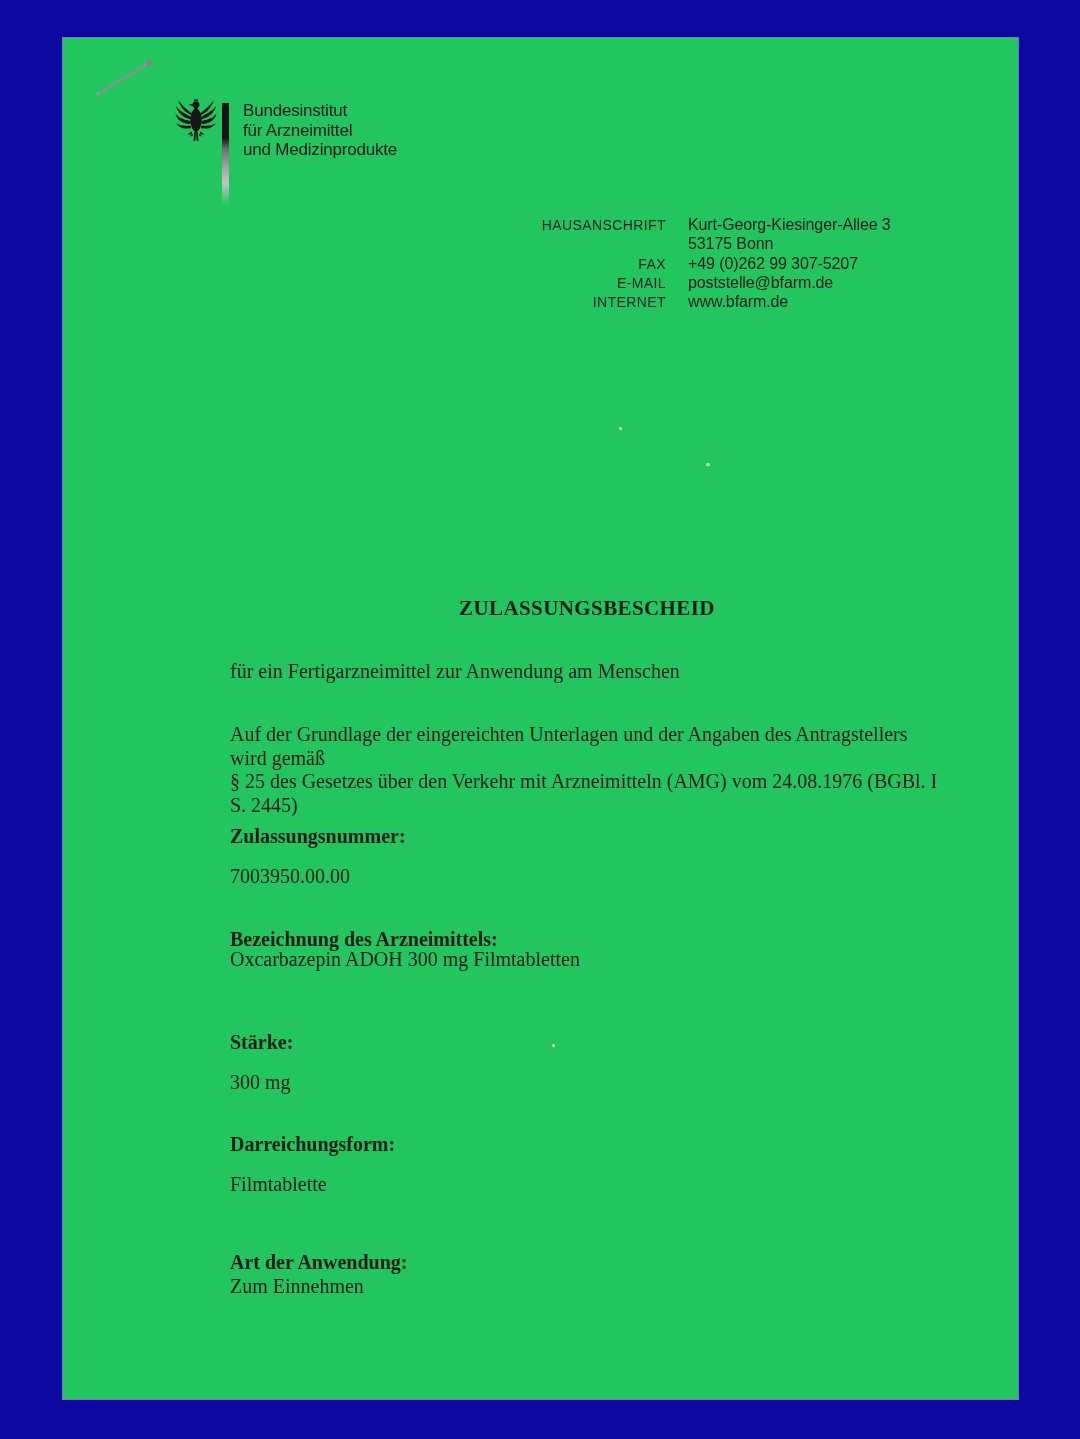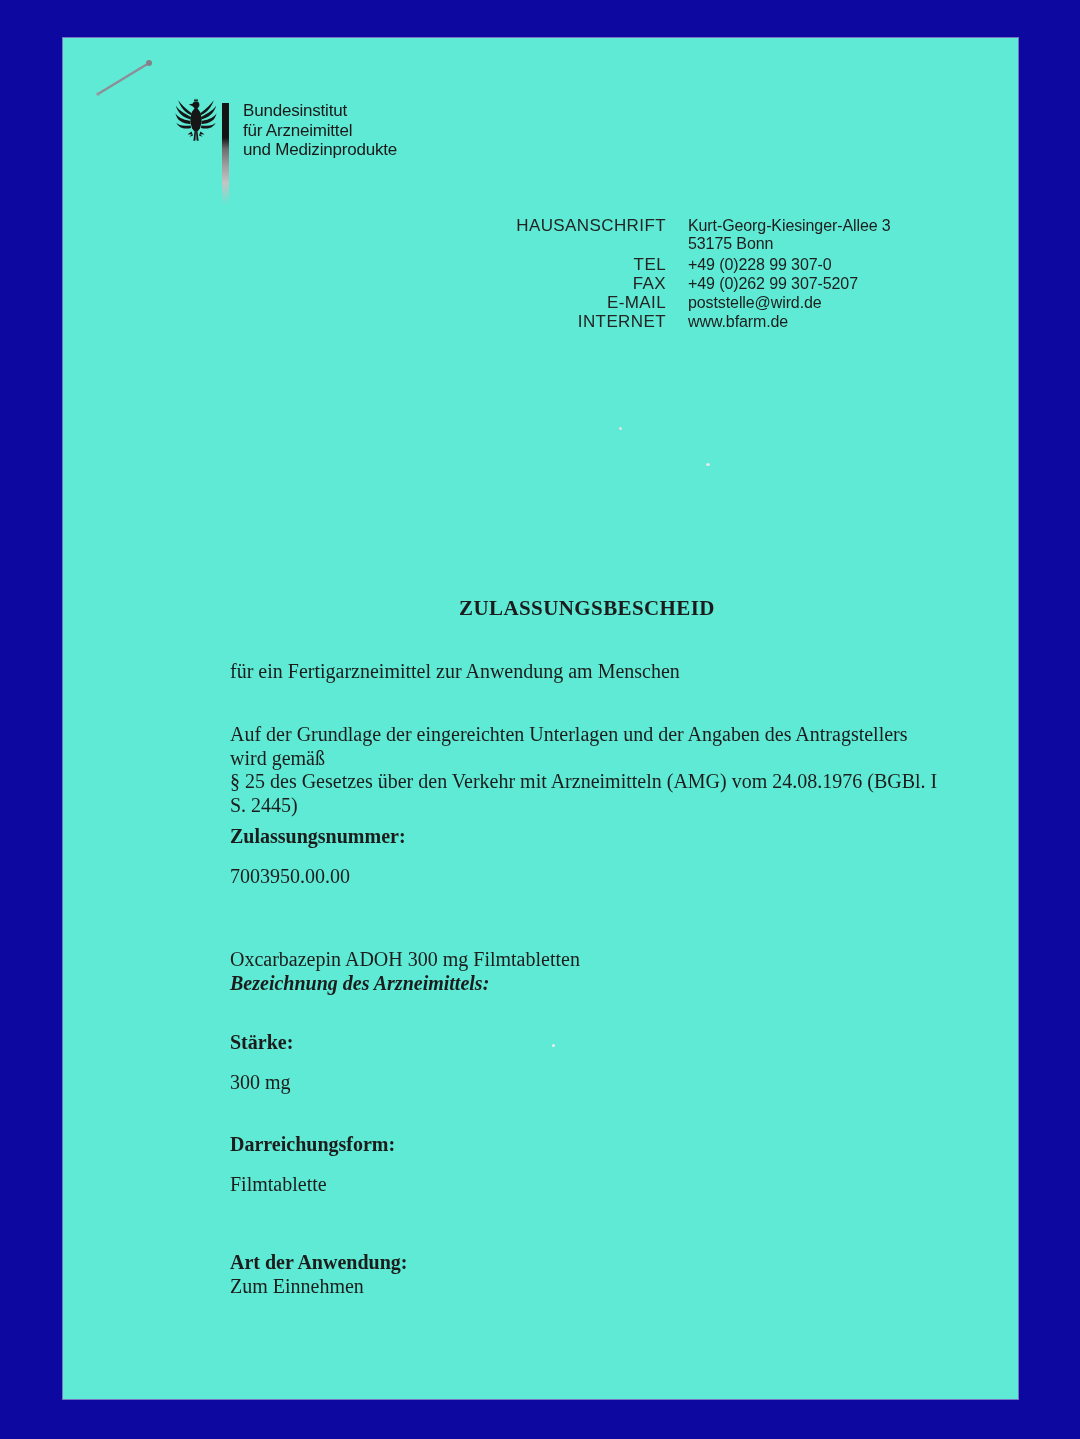--- a/index.html
+++ b/index.html
@@ -15,21 +15,21 @@
     width: 1080px;
     height: 1439px;
     background: #0d08a0;
   }
   .page {
     position: absolute;
     left: 63px;
     top: 38px;
     width: 955px;
     height: 1361px;
-    background: #5eead4;
+    background: #22c55e;
     box-shadow: 0 0 0 1px rgba(205,205,225,0.55);
   }
   
   .staple-svg { position: absolute; left: 25px; top: 15px; }
   .speck {
     position: absolute;
     width: 3px; height: 3px;
     border-radius: 50%;
     background: #e3e3e6;
   }
@@ -63,21 +63,21 @@
   }
   .contact-row {
     display: flex;
     align-items: baseline;
     height: 19.3px;
   }
   .contact-label {
     width: 263px;
     text-align: right;
     padding-right: 22px;
-    font-size: 17px;
+    font-size: 14px;
     letter-spacing: 0.4px;
     color: #242424;
   }
   .contact-value {
     font-size: 16px;
     letter-spacing: -0.1px;
   }
   
   .serif { font-family: "Liberation Serif", serif; color: #1c1c1c; }
   .doc-title {
@@ -106,21 +106,21 @@
     left: 167px;
     font-size: 20px;
     font-weight: bold;
   }
   .field-value {
     position: absolute;
     left: 167px;
     font-size: 20px;
   }
   .f0l { top: 787px; }  .f0v { top: 827px; }
-  .f1l { top: 934px; font-style: italic; }  .f1v { top: 910px; text-align: right; }
+  .f1l { top: 890px; }  .f1v { top: 910px; text-align: right; }
   .f2l { top: 993px; }  .f2v { top: 1033px; }
   .f3l { top: 1095px; } .f3v { top: 1135px; }
   .f4l { top: 1197px; margin-top: 16px; } .f4v { top: 1237px; }
 </style>
 </head>
 <body>
 
 <div class="canvas">
   <div class="page">
 
@@ -174,30 +174,26 @@
     <div class="contact">
       <div class="contact-row">
         <span class="contact-label">HAUSANSCHRIFT</span>
         <span class="contact-value">Kurt-Georg-Kiesinger-Allee 3</span>
       </div>
       <div class="contact-row">
         <span class="contact-label"></span>
         <span class="contact-value">53175 Bonn</span>
       </div>
       <div class="contact-row">
-        <span class="contact-label">TEL</span>
-        <span class="contact-value">+49 (0)228 99 307-0</span>
-      </div>
-      <div class="contact-row">
         <span class="contact-label">FAX</span>
         <span class="contact-value">+49 (0)262 99 307-5207</span>
       </div>
       <div class="contact-row">
         <span class="contact-label">E-MAIL</span>
-        <span class="contact-value">poststelle@wird.de</span>
+        <span class="contact-value">poststelle@bfarm.de</span>
       </div>
       <div class="contact-row">
         <span class="contact-label">INTERNET</span>
         <span class="contact-value">www.bfarm.de</span>
       </div>
     </div>
 
     <div class="doc-title serif">ZULASSUNGSBESCHEID</div>
 
     <div class="intro serif">für ein Fertigarzneimittel zur Anwendung am Menschen</div>

